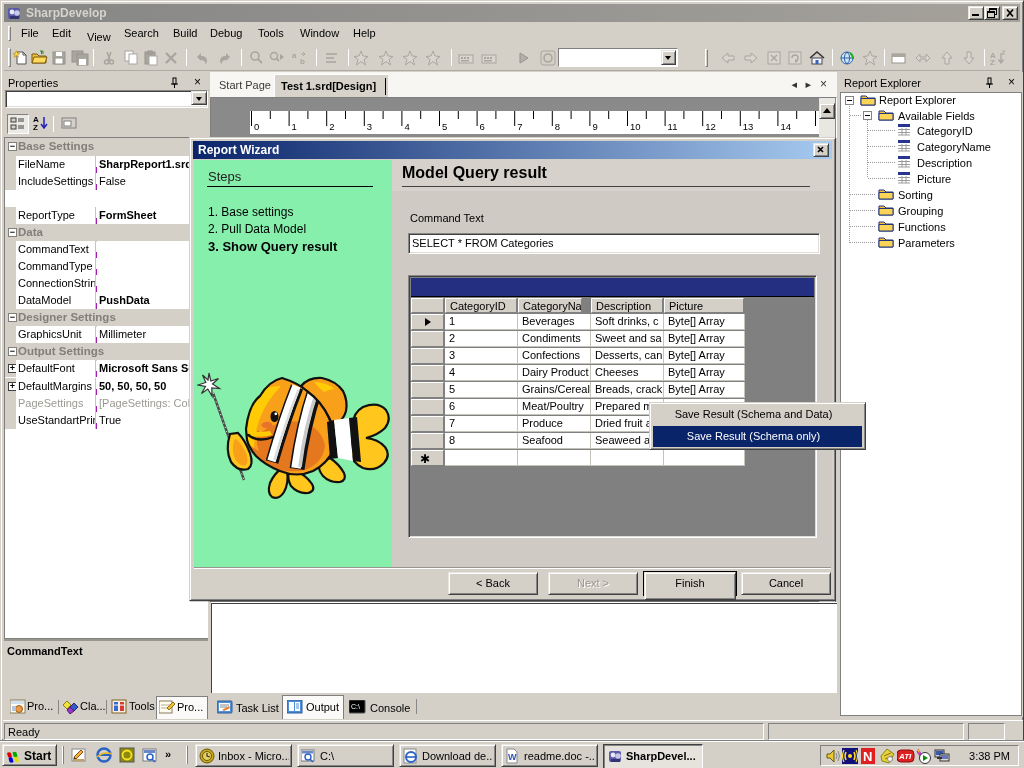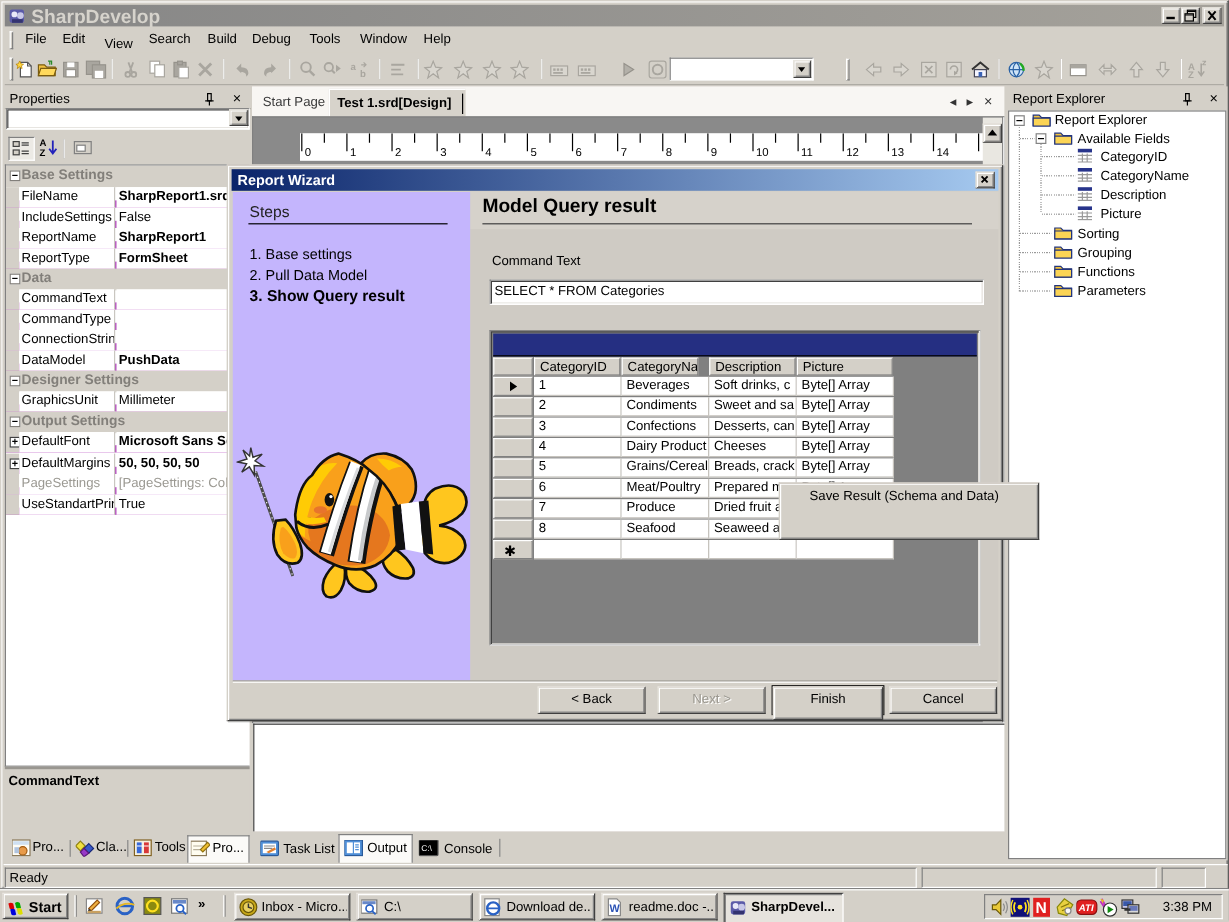--- a/index.html
+++ b/index.html
@@ -33,21 +33,21 @@
 
   <div class="abs" style="left:3px;top:3px;right:3px;height:18px;background:linear-gradient(90deg,#868686,#a5a29b);">
     <div class="abs" style="left:2px;top:1px;width:16px;height:16px;">
       <svg width="16" height="16">
             <rect x="2" y="3" width="12" height="11" rx="2" fill="#5a5aa8"></rect>
             <circle cx="6" cy="7" r="2.4" fill="#e8e8f8"></circle>
             <circle cx="11" cy="8" r="2.8" fill="#c8c8e8"></circle>
             <rect x="4" y="11" width="9" height="3" fill="#333370"></rect>
           </svg>
     </div>
-    <div class="abs" style="left:22px;top:2px;font-weight:bold;font-size:16px;color:#d6d3cc;">SharpDevelop</div>
+    <div class="abs" style="left:22px;top:2px;font-weight:bold;font-size:12px;color:#d6d3cc;">SharpDevelop</div>
 
     <div class="abs btn" style="right:36px;top:2px;width:16px;height:14px;">
           <div class="abs" style="left:3px;bottom:3px;width:7px;height:2px;background:#000;"></div>
         </div>
     <div class="abs btn" style="right:20px;top:2px;width:16px;height:14px;"><svg width="14" height="12">
             <rect x="4.5" y="1.5" width="7" height="6" fill="none" stroke="#000"></rect>
             <line x1="4.5" y1="2.5" x2="11.5" y2="2.5" stroke="#000"></line>
             <rect x="2.5" y="4.5" width="7" height="6" fill="#d4d0c8" stroke="#000"></rect>
             <line x1="2.5" y1="5.5" x2="9.5" y2="5.5" stroke="#000"></line>
           </svg></div>
@@ -286,24 +286,20 @@
 
     <div class="abs" id="pgrid" style="left:1px;top:65px;width:204px;height:502px;background:#fff;border:1px solid #808080;border-right:none;overflow:hidden;">
       <div class="pcat" style="top:0px;"><span class="pbox">−</span><b>Base Settings</b></div>
       <div class="prow" style="top:18px;">
             <span class="pn">FileName</span>
             <span class="pv" style="font-weight:bold;">SharpReport1.srd</span>
           </div>
       <div class="prow" style="top:35px;">
             <span class="pn">IncludeSettings</span>
             <span class="pv">False</span>
-          </div>
-      <div class="prow" style="top:52px;">
-            <span class="pn">ReportName</span>
-            <span class="pv" style="font-weight:bold;">SharpReport1</span>
           </div>
       <div class="prow" style="top:69px;">
             <span class="pn">ReportType</span>
             <span class="pv" style="font-weight:bold;">FormSheet</span>
           </div>
       <div class="pcat" style="top:86px;"><span class="pbox">−</span><b>Data</b></div>
       <div class="prow" style="top:103px;">
             <span class="pn">CommandText</span>
             <span class="pv"></span>
           </div>
@@ -603,21 +599,21 @@
 </div>
 
 <div class="abs" id="wizard" style="left:189px;top:137px;width:647px;height:464px;background:#d4d0c8;border:1px solid;border-color:#d4d0c8 #404040 #404040 #d4d0c8;box-shadow:inset 1px 1px 0 #fff,inset -1px -1px 0 #808080,1px 1px 0 rgba(0,0,0,0.2);z-index:10;">
   <div class="abs" style="left:3px;top:3px;right:3px;height:18px;background:linear-gradient(90deg,#0a246a,#a6caf0);">
     <div class="abs" style="left:5px;top:2px;font-weight:bold;font-size:12px;color:#fff;">Report Wizard</div>
     <div class="abs btn" style="right:3px;top:2px;width:16px;height:14px;text-align:center;"><svg width="14" height="12">
             <path d="M4 3 L9 8 M9 3 L4 8" stroke="#000" stroke-width="1.6"></path>
           </svg></div>
   </div>
 
-  <div class="abs" style="left:4px;top:22px;width:198px;height:407px;background:#c4b5fd;text-decoration:underline;">
+  <div class="abs" style="left:4px;top:22px;width:198px;height:407px;background:#86efac;text-decoration:underline;">
     <div class="abs" style="left:14px;top:9px;font-size:13px;color:#222;">Steps</div>
     <div class="abs" style="left:13px;top:26px;width:166px;height:1px;background:#000;"></div>
     <div class="abs" style="left:14px;top:45px;font-size:12px;">1. Base settings</div>
     <div class="abs" style="left:14px;top:62px;font-size:12px;">2. Pull Data Model</div>
     <div class="abs" style="left:14px;top:79px;font-size:13px;font-weight:bold;">3. Show Query result</div>
     <div class="abs" id="fish" style="left:3px;top:206px;width:195px;height:145px;"><svg width="195" height="145" viewBox="0 0 195 145">
 <defs>
               <clipPath id="bodyclip">
                 <path d="M49 63 Q52 38 63 30 Q72 15 85 12 Q101 17 110 25 Q125 36 132 52 Q139 68 137 83 Q130 98 116 105 Q100 112 83 105 Q68 99 59 90 Q52 82 50 74 Z"></path>
               </clipPath>
@@ -764,20 +760,21 @@
   <div class="abs btn" style="left:258px;top:434px;width:90px;height:23px;line-height:21px;">&lt; Back</div>
   <div class="abs btn" style="left:358px;top:434px;width:90px;height:23px;line-height:21px;color:#9b9890;text-shadow:1px 1px 0 #fff;">Next &gt;</div>
   <div class="abs" style="left:453px;top:433px;width:94px;height:25px;border:1px solid #000;">
     <div class="abs btn" style="left:0;top:0;width:92px;height:28px;line-height:21px;">Finish</div>
   </div>
   <div class="abs btn" style="left:551px;top:434px;width:90px;height:23px;line-height:21px;">Cancel</div>
 </div>
 
 <div class="abs" id="ctxmenu" style="left:649px;top:402px;width:217px;height:48px;background:#d4d0c8;border:1px solid;border-color:#d4d0c8 #404040 #404040 #d4d0c8;box-shadow:inset 1px 1px 0 #fff,inset -1px -1px 0 #868686;z-index:20;">
   <div class="abs" style="left:3px;top:2px;width:209px;height:21px;text-align:center;line-height:19px;padding-right:8px;">Save Result (Schema and Data)</div>
+  <div class="abs" style="left:3px;top:23px;width:209px;height:21px;background:#0a246a;color:#fff;text-align:center;line-height:21px;padding-right:8px;">Save Result (Schema only)</div>
 </div>
 
 <div class="abs" id="taskbar" style="left:0;top:741px;width:1024px;height:27px;background:#d4d0c8;border-top:1px solid #fff;box-shadow:0 -1px 0 #808080;z-index:30;">
 
   <div class="abs btn" style="left:2px;top:2px;width:55px;height:22px;">
     <svg class="abs" style="left:3px;top:3px;" width="16" height="16" viewBox="0 0 16 16">
       <path d="M1 5 Q3 3.5 5 5 L6 9 Q4 10.5 2 9 Z" fill="#d00"></path>
           <path d="M6.5 4.5 Q8.5 3 10.5 4.5 L11.5 8.5 Q9.5 10 7.5 8.5 Z" fill="#0a0"></path>
       <path d="M2.5 10 Q4.5 8.5 6.5 10 L7.5 14 Q5.5 15.5 3.5 14 Z" fill="#00d"></path>
           <path d="M8 9.5 Q10 8 12 9.5 L13 13.5 Q11 15 9 13.5 Z" fill="#dd0"></path>

